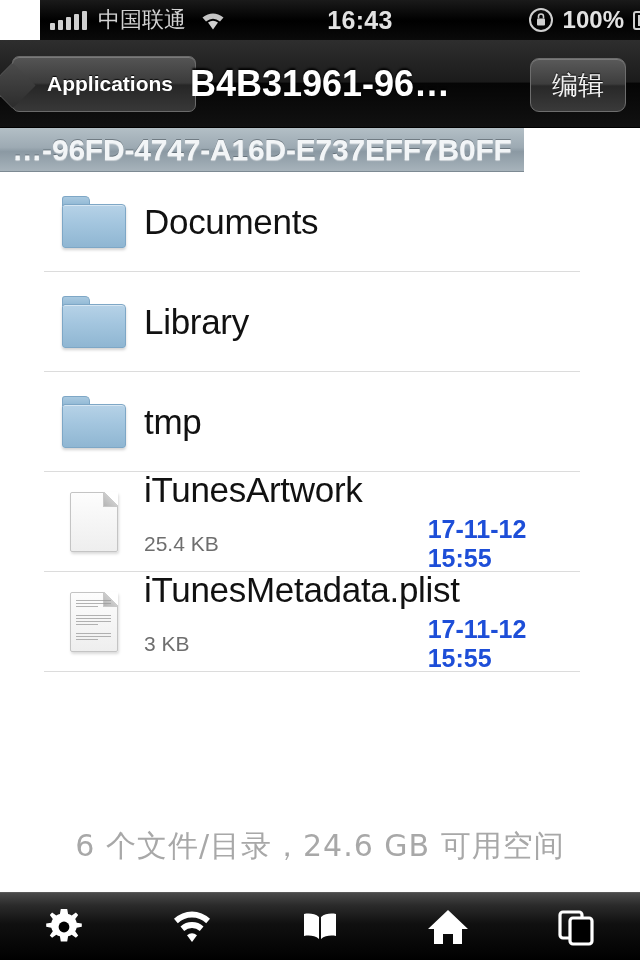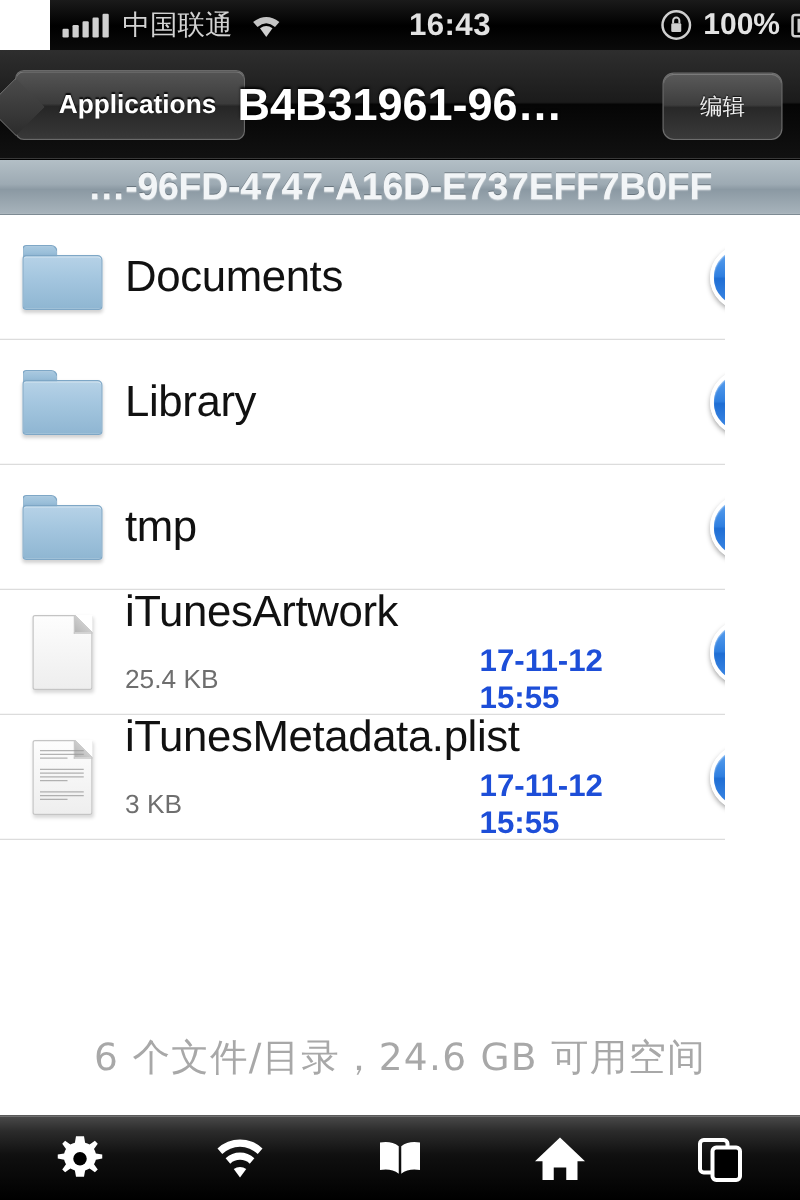--- a/index.html
+++ b/index.html
@@ -62,39 +62,39 @@
     position:absolute; left:0; right:0; top:0; height:88px;
     display:flex; align-items:center; justify-content:center;
     font-size:36px; font-weight:bold; color:#fff;
     text-shadow:0 -2px 2px rgba(0,0,0,.9); pointer-events:none;
   }
   .editbtn{
     position:absolute; right:14px; top:18px; width:96px; height:54px;
     display:flex; align-items:center; justify-content:center;
     background:linear-gradient(to bottom,#5a5a5a 0%,#3d3d3d 48%,#282828 52%,#3a3a3a 100%);
     border:1px solid #6d6d6d; border-radius:9px;
-    color:#f0f0f0; font-size:18px;
+    color:#f0f0f0; font-size:26px;
     font-family:"DejaVu Sans", sans-serif;
     text-shadow:0 -1px 1px rgba(0,0,0,.85);
     box-shadow:inset 0 1px 0 rgba(255,255,255,.2);
   }
 
   
   .pathbar{
-    position:absolute; left:0; top:128px; width:640px; height:44px;
+    position:absolute; left:0; top:128px; width:524px; height:44px;
     background:linear-gradient(to bottom,#b3bfc6 0%,#9daab3 45%,#8b99a3 55%,#a7b3bb 100%);
     border-bottom:1px solid #7d8a93;
     display:flex; align-items:center; justify-content:center;
     color:#f2f5f7; font-size:30px; font-weight:bold; letter-spacing:-0.2px;
     text-shadow:0 1px 1px rgba(255,255,255,.55), 0 -1px 0 rgba(60,70,78,.5);
   }
 
   
   .list{ position:absolute; left:0; top:172px; width:580px; height:628px;
-    background:#fff; overflow:hidden; }
+    background:#fff; overflow:hidden;padding-left:44px; }
   .row{ position:relative; height:100px; width:640px; background:#fff;
     border-bottom:1px solid #dcdcdc; display:flex; align-items:center; }
   .row:last-child{ border-bottom:1px solid #dcdcdc; }
 
   .icon-wrap{ width:100px; min-width:100px; height:100px;
     display:flex; align-items:center; justify-content:center; }
 
   
   .folder{ position:relative; width:64px; height:52px; }
   .folder .tab{

